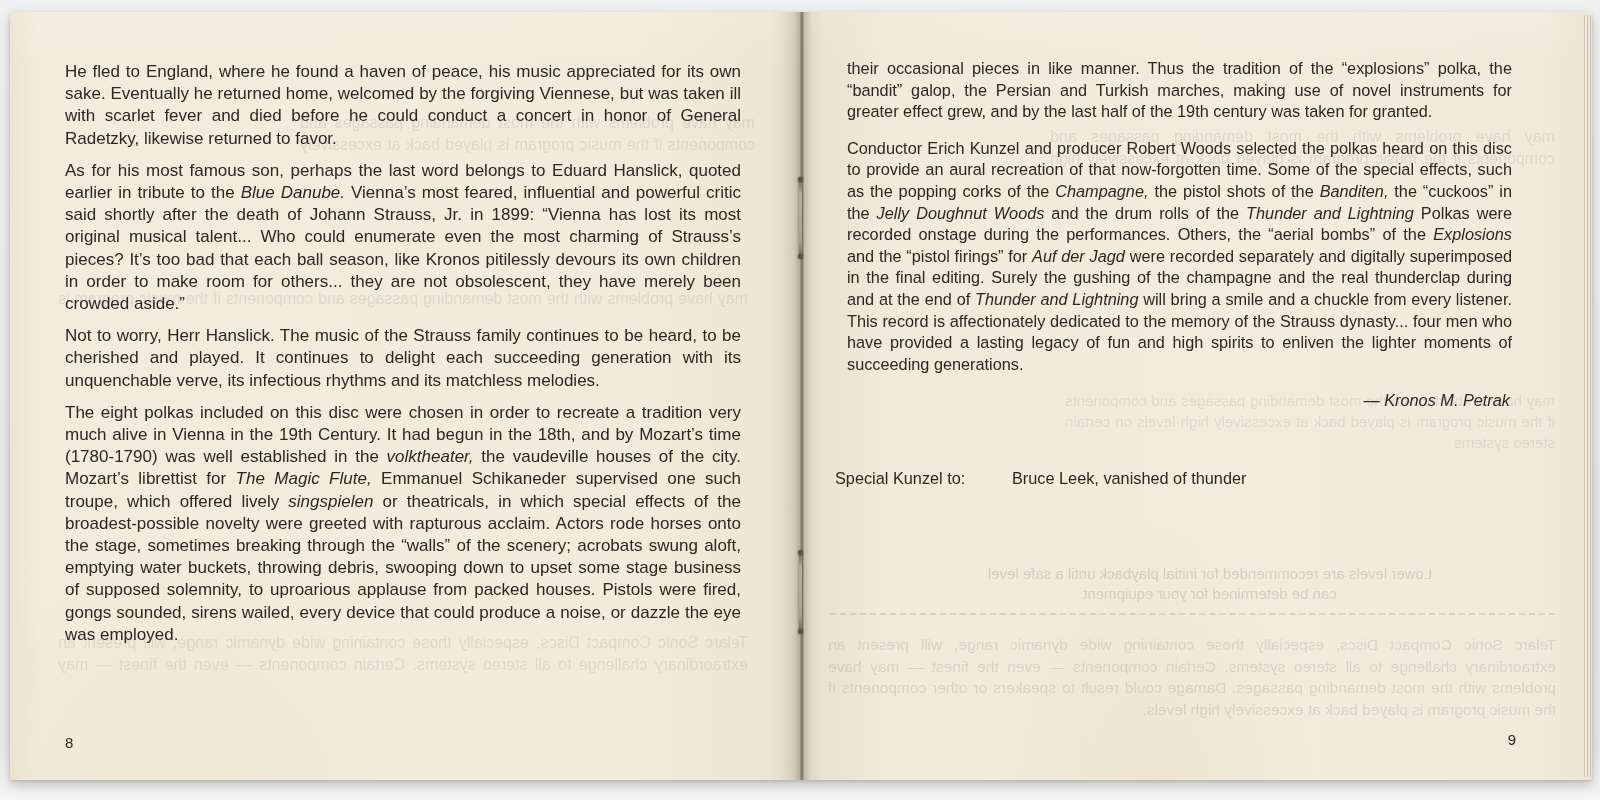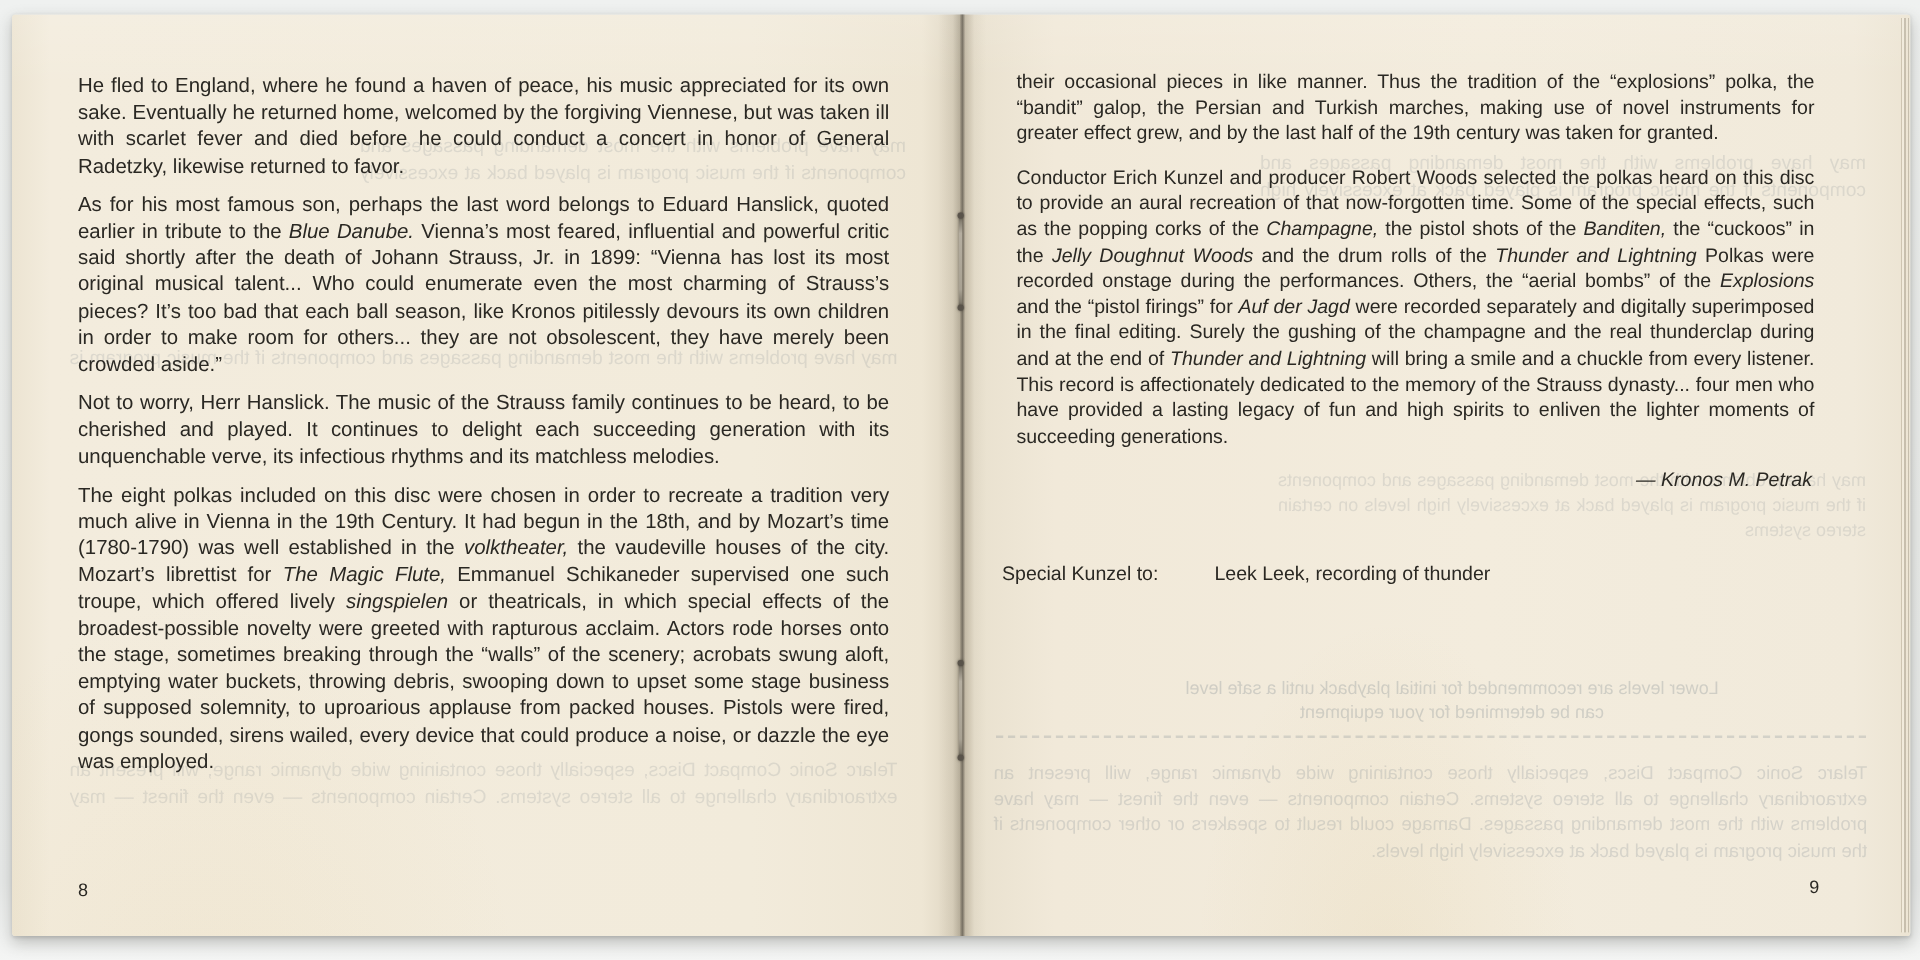--- a/index.html
+++ b/index.html
@@ -122,21 +122,21 @@
       <div class="ghost g-r2">may have problems with the most demanding passages and components if the music program is played back at excessively high levels on certain stereo systems</div>
 
       <div class="col col-right">
         <p><span>their occasional pieces in like manner. Thus the tradition of the “explosions” polka, the “bandit” galop, the Persian and Turkish marches, making use of novel instruments for greater effect grew, and by the last half of the 19th century was taken for granted.</span></p>
         <p><span>Conductor Erich Kunzel and producer Robert Woods selected the polkas heard on this disc to provide an aural recreation of that now-forgotten time. Some of the special effects, such as the popping corks of the </span><i>Champagne,</i><span> the pistol shots of the </span><i>Banditen,</i><span> the “cuckoos” in the </span><i>Jelly Doughnut Woods</i><span> and the drum rolls of the </span><i>Thunder and Lightning</i><span> Polkas were recorded onstage during the performances. Others, the “aerial bombs” of the </span><i>Explosions</i><span> and the “pistol firings” for </span><i>Auf der Jagd</i><span> were recorded separately and digitally superimposed in the final editing. Surely the gushing of the champagne and the real thunderclap during and at the end of </span><i>Thunder and Lightning</i><span> will bring a smile and a chuckle from every listener. This record is affectionately dedicated to the memory of the Strauss dynasty... four men who have provided a lasting legacy of fun and high spirits to enliven the lighter moments of succeeding generations.</span></p>
         <div class="signature">— Kronos M. Petrak</div>
 
         <div class="thanks">
           <div class="thanks-label">Special Kunzel to:</div>
           <div class="thanks-items">
-            <div class="thanks-item">Leek Leek, recording of thunder</div>
+            <div class="thanks-item">Bruce Leek, vanished of thunder</div>
           </div>
         </div>
       </div>
 
       <div class="ghost g-r-center">
         <div>Lower levels are recommended for initial playback until a safe level</div>
         <div>can be determined for your equipment</div>
       </div>
       <div class="ghost-dash"></div>
       <div class="ghost g-r-para">Telarc Sonic Compact Discs, especially those containing wide dynamic range, will present an extraordinary challenge to all stereo systems. Certain components — even the finest — may have problems with the most demanding passages. Damage could result to speakers or other components if the music program is played back at excessively high levels.</div>

